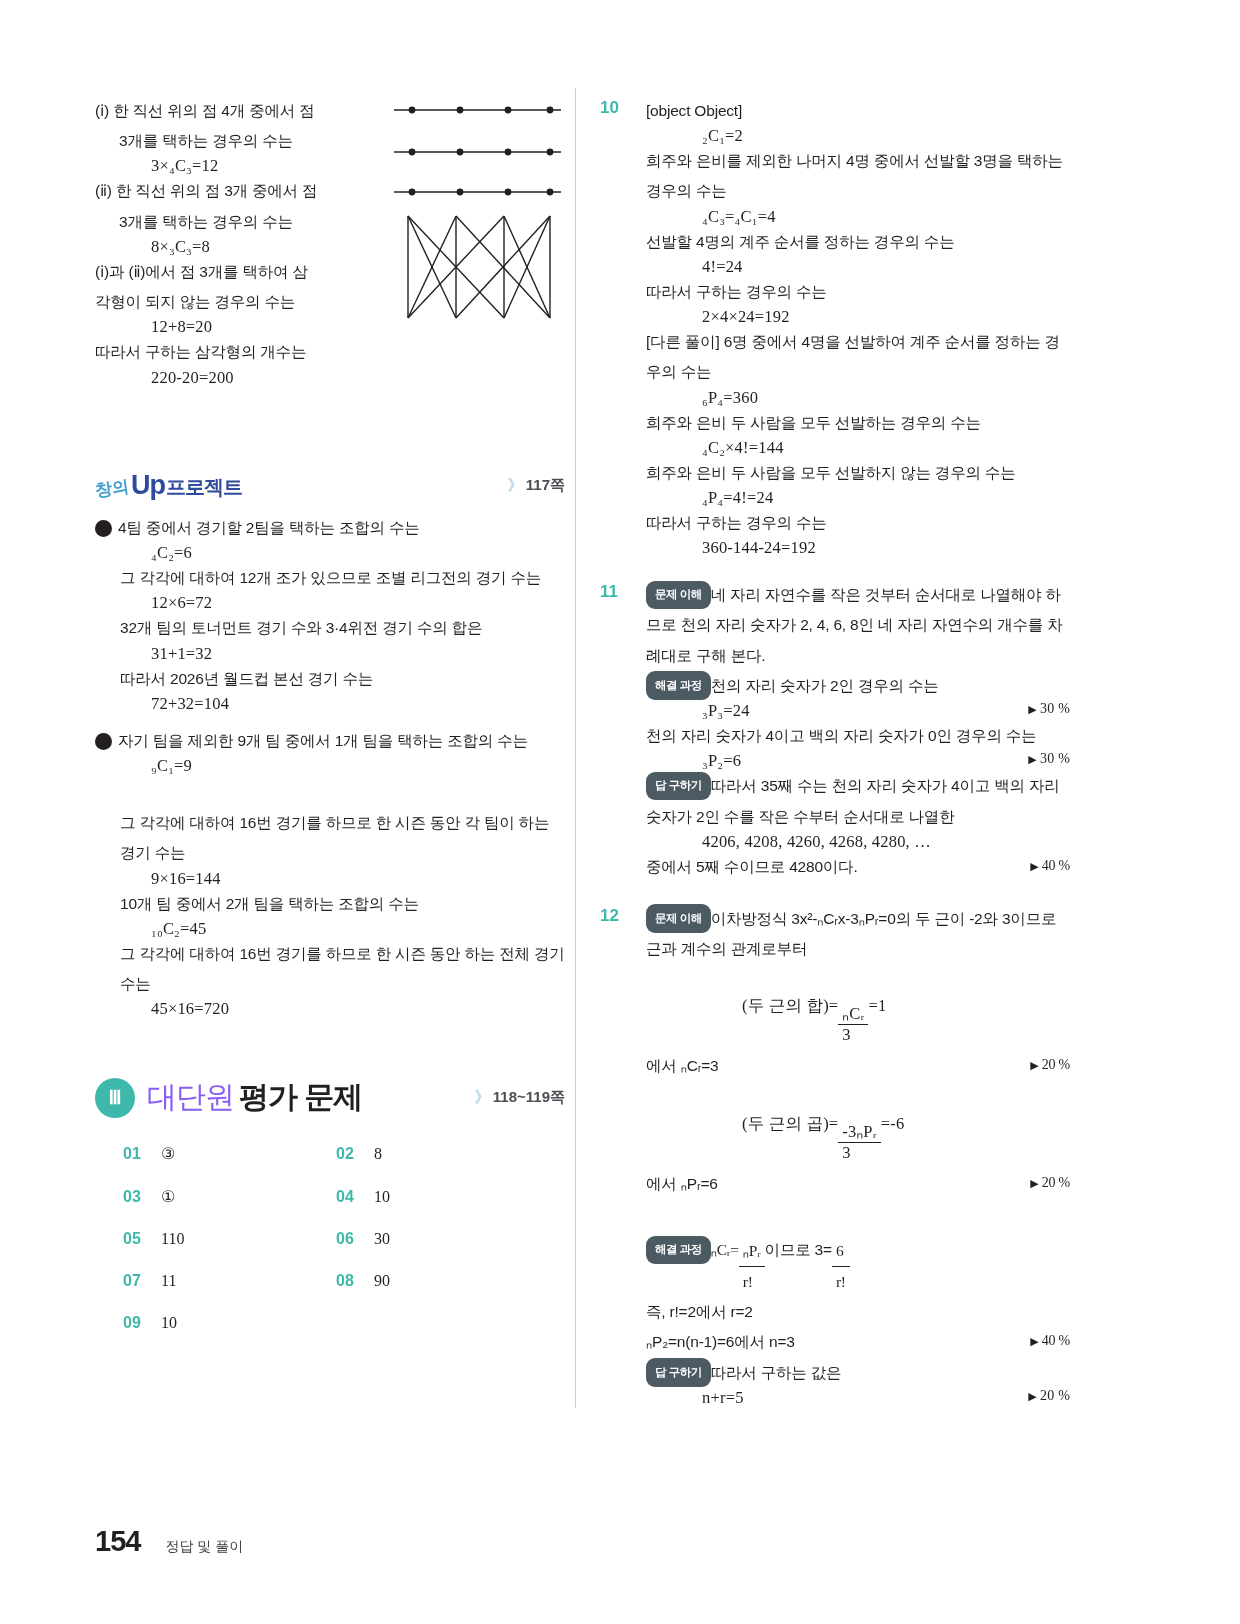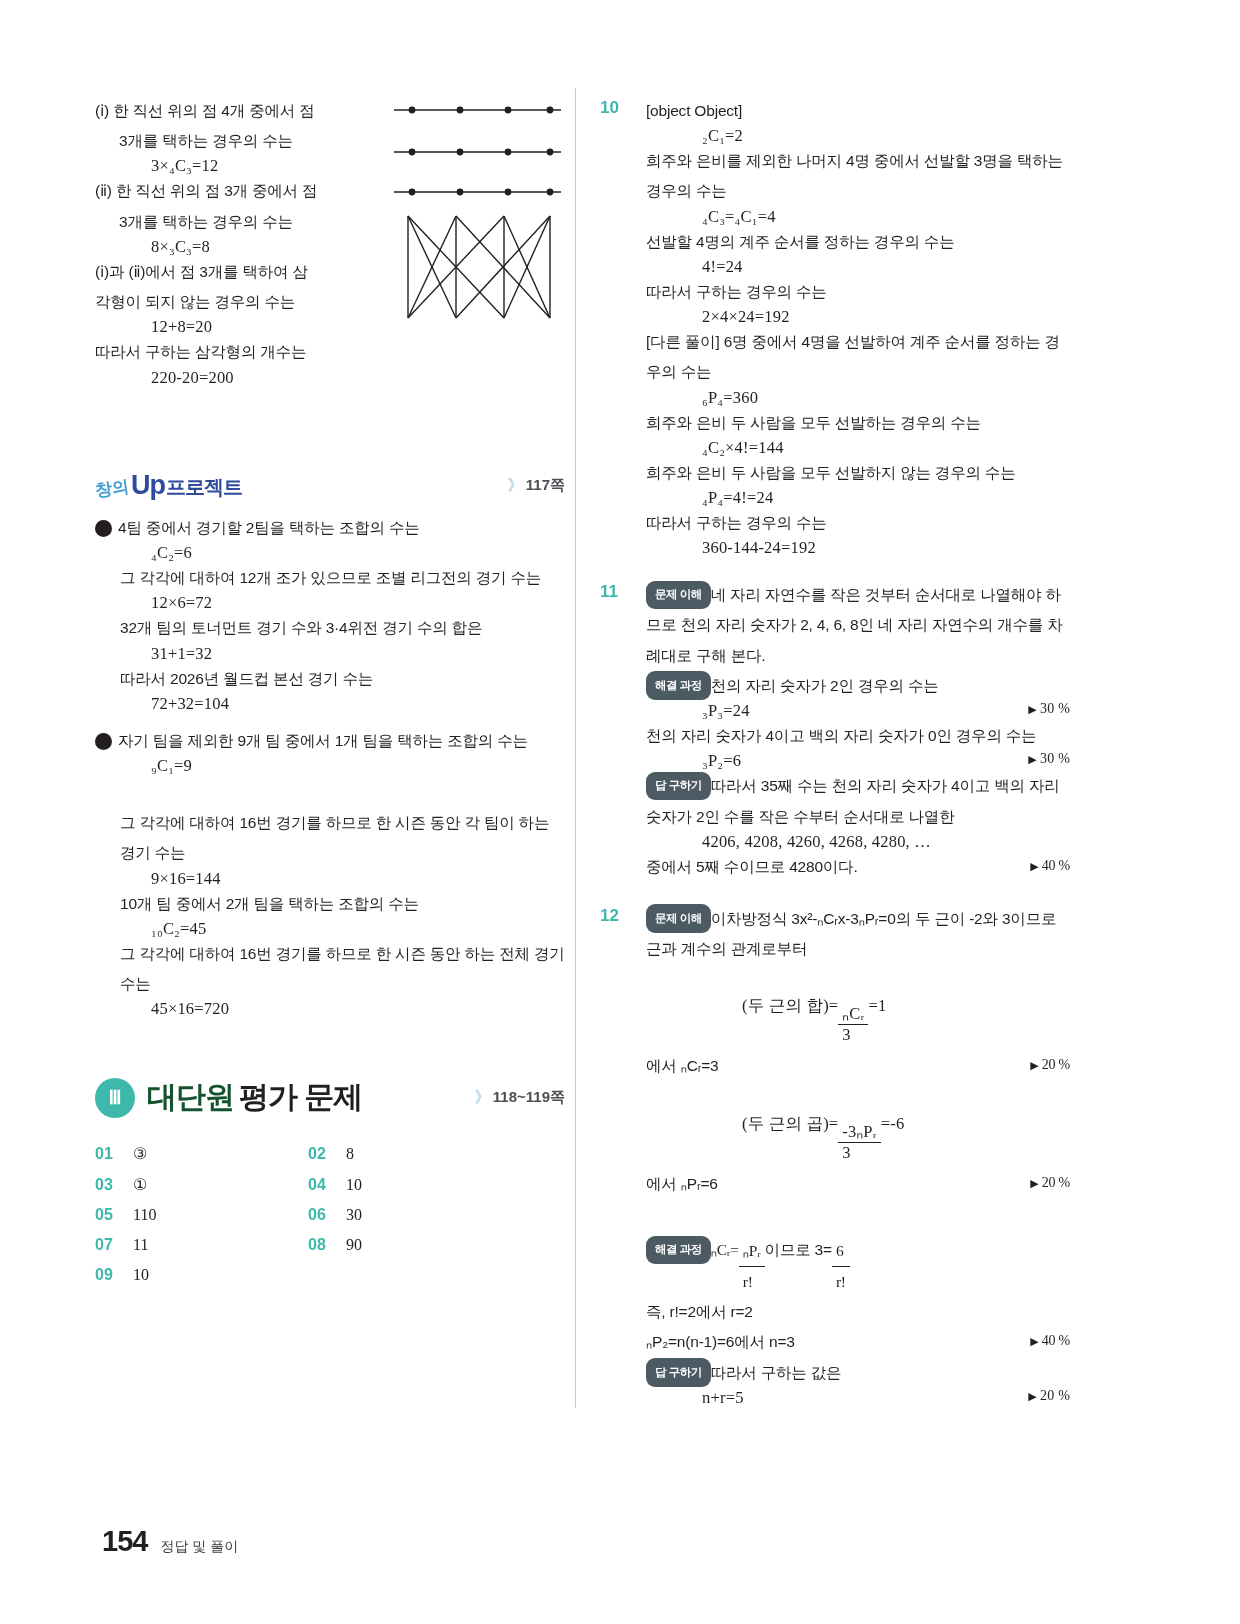--- a/index.html
+++ b/index.html
@@ -94,29 +94,30 @@
   }
   .chap-left { display:flex; align-items:center; }
   .chap-badge {
     width:40px; height:40px; border-radius:50%;
     background:#3fb8ac; color:#fff;
     font-family:"Liberation Serif", serif;
     font-size:19px; font-weight:bold;
     display:flex; align-items:center; justify-content:center;
     margin-right:12px;
   }
-  .chap-t1 { color:#14532d; font-size:30px; font-weight:bold; letter-spacing:-1px;}
+  .chap-t1 { color:#8b5cf6; font-size:30px; font-weight:normal; letter-spacing:-1px;}
   .chap-t2 { color:#231f20; font-size:30px; font-weight:bold; letter-spacing:-1px; margin-left:5px;}
 
   .ans-grid {
     margin-top:26px;
     display:grid;
     grid-template-columns: 38px 175px 38px 175px;
-    row-gap:12px;
+    row-gap:24px;
     align-items:baseline;
+    margin-left:28px;
   }
   .ans-num {
     color:#3fb8ac; font-weight:bold; font-size:16px;
     font-family:"Liberation Sans", sans-serif;
   }
   .ans-val { font-size:16px; font-family:"Liberation Serif", serif; }
 
   
   .prob { position:relative; margin-bottom:22px; padding-left:46px; }
   .prob-no {
@@ -144,22 +145,22 @@
     display:inline-block; text-align:left;
     vertical-align:middle;
     font-family:"Liberation Serif", serif;
     margin-top:31px;
   }
   .frac .num { display:block; border-bottom:1.2px solid #231f20; padding:0 4px;}
   .frac .den { display:block; padding:0 4px;}
 
   
   .footer {
-    position:absolute; left:102px; bottom:66px;
-    display:flex; align-items:baseline;
+    position:absolute; left:95px; bottom:66px;
+    display:flex; align-items:baseline;gap:12px;
   }
   .folio { font-size:29px; font-weight:bold; letter-spacing:-1px;}
   .folio-label { font-size:14px; margin-left:13px; color:#3d3d3d;}
 </style>
 </head>
 <body>
 
 <div class="page">
 
   <div class="divider"></div>

